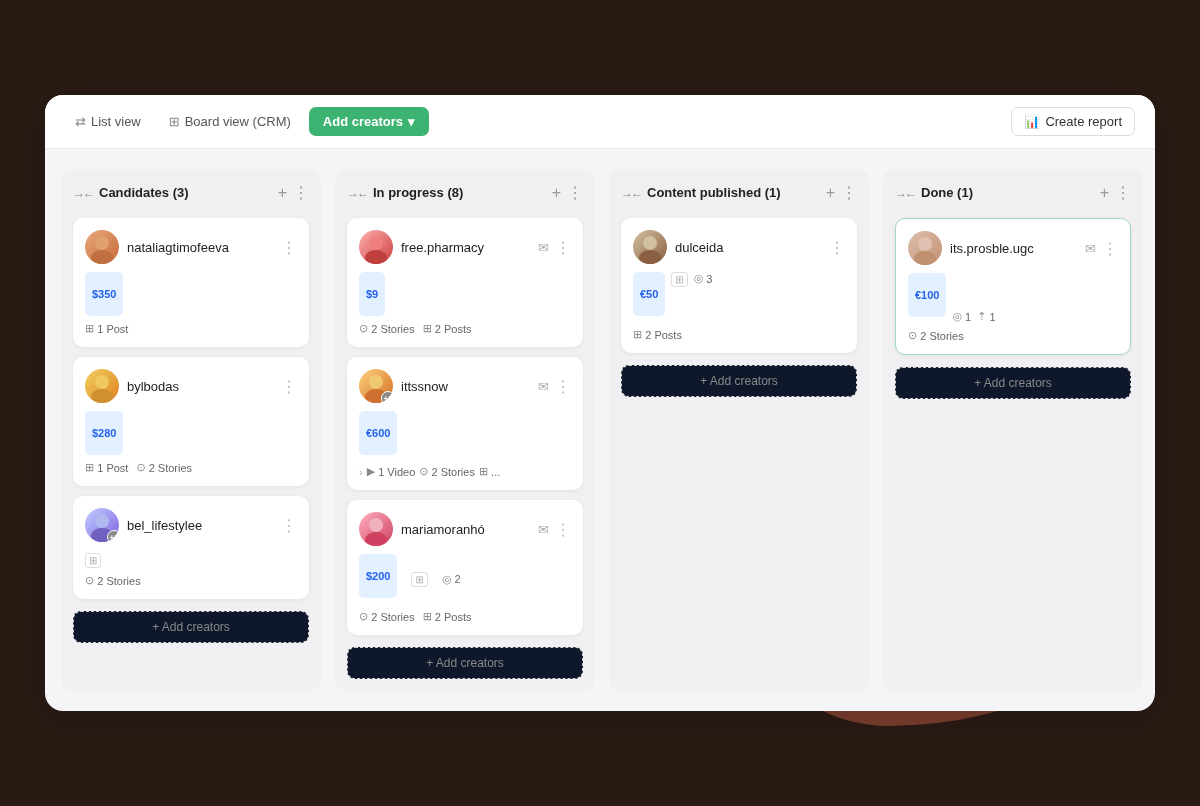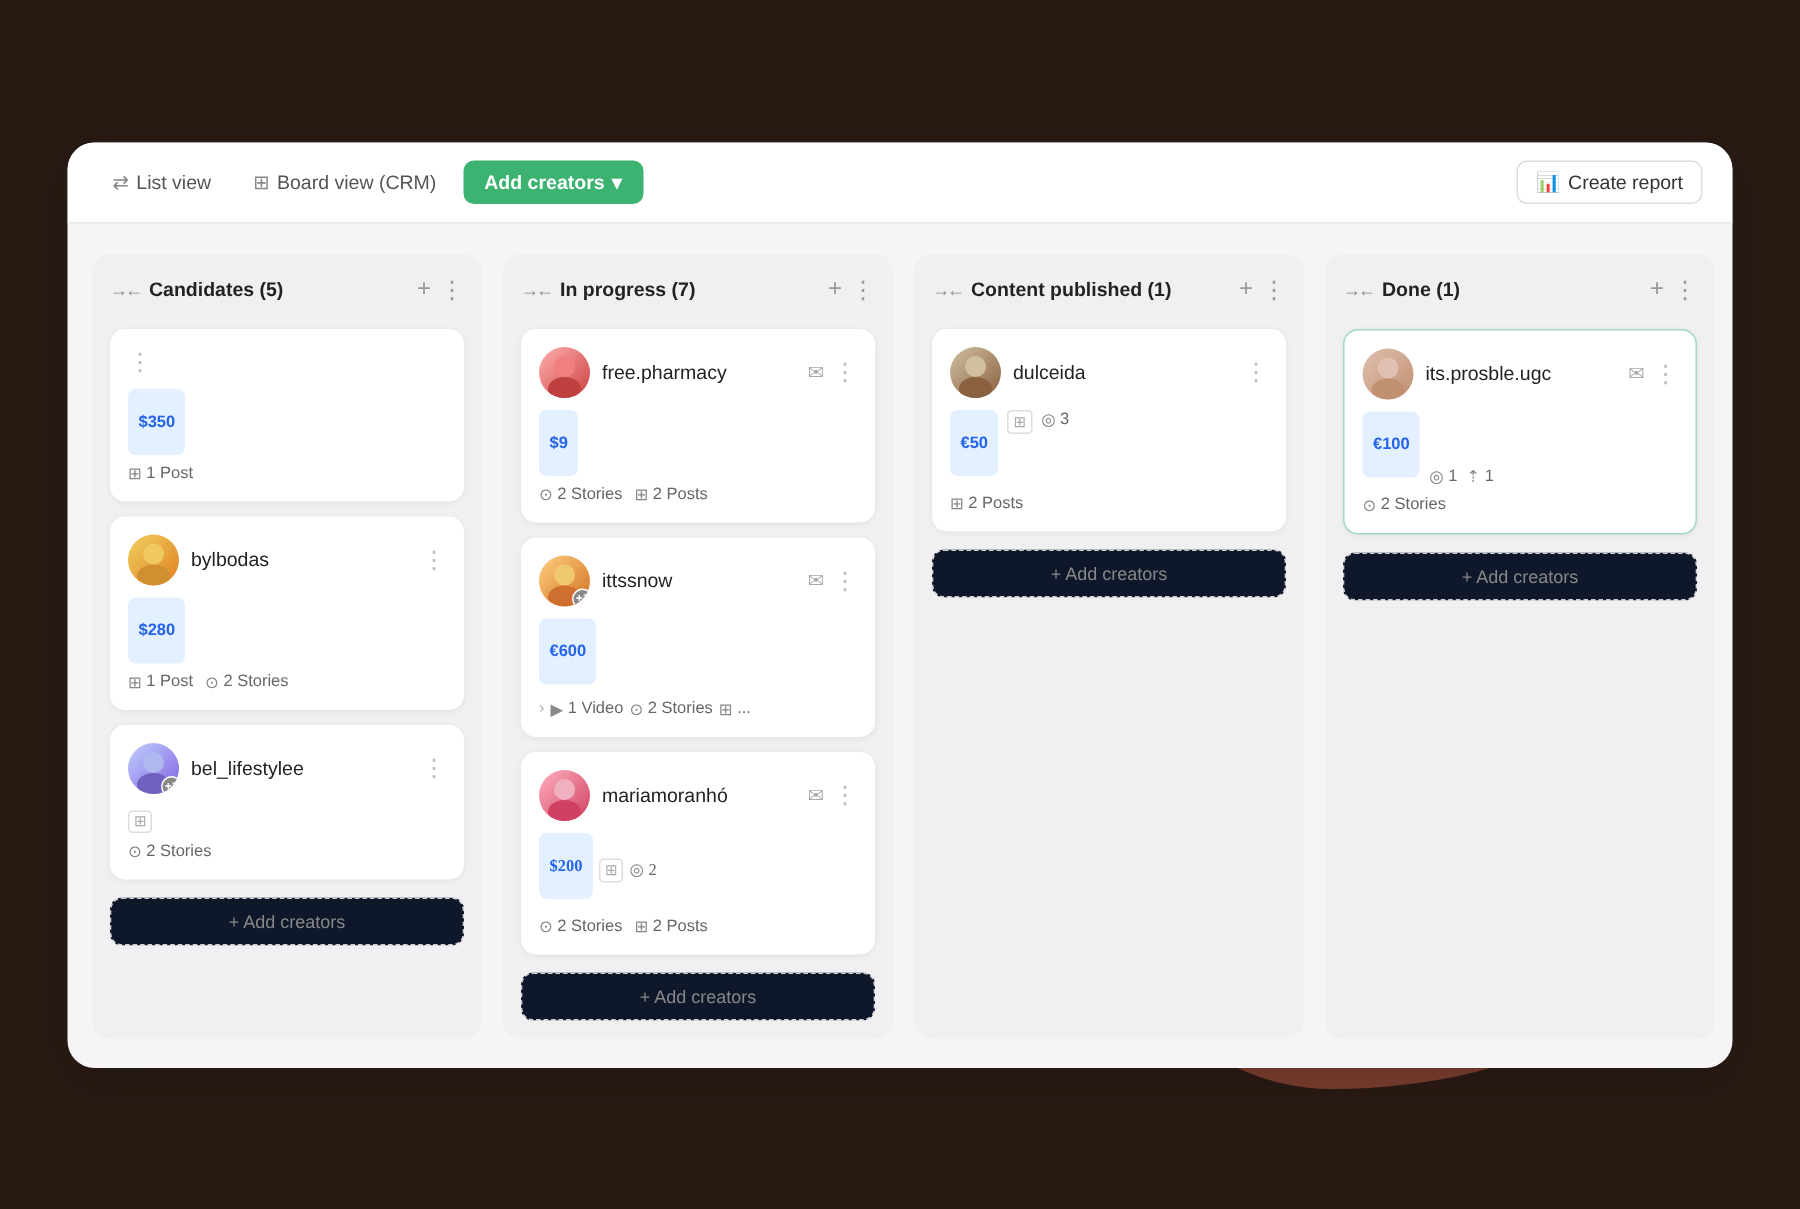--- a/index.html
+++ b/index.html
@@ -251,30 +251,39 @@
       <span>Create report</span>
     </button>
   </div>
 
   <div class="board">
 
     <div class="column">
       <div class="column-header">
         <div class="column-header-left">
           <span class="col-arrows">→←</span>
-          <span class="col-title">Candidates (5)</span>
+          <span class="col-title">Candidates (3)</span>
         </div>
         <div class="col-actions">
           <span>+</span>
           <span>⋮</span>
         </div>
       </div>
 
       <div class="card">
         <div class="card-header">
+          <div class="card-user">
+            <div class="avatar avatar-nat">
+              <svg width="34" height="34" viewBox="0 0 34 34">
+                  <circle cx="17" cy="13" r="7" fill="#e0a070"></circle>
+                  <ellipse cx="17" cy="28" rx="11" ry="8" fill="#c07040"></ellipse>
+                </svg>
+            </div>
+            <span class="username">nataliagtimofeeva</span>
+          </div>
           <span class="card-menu">⋮</span>
         </div>
         <span class="badge badge-blue">$350</span>
         <div class="card-meta">
           <span class="meta-item">
             <span class="meta-icon">⊞</span>
             <span>1 Post</span>
           </span>
         </div>
       </div>
@@ -330,21 +339,21 @@
         </div>
       </div>
 
       <div class="add-creators-row">+ Add creators</div>
     </div>
 
     <div class="column">
       <div class="column-header">
         <div class="column-header-left">
           <span class="col-arrows">→←</span>
-          <span class="col-title">In progress (7)</span>
+          <span class="col-title">In progress (8)</span>
         </div>
         <div class="col-actions">
           <span>+</span>
           <span>⋮</span>
         </div>
       </div>
 
       <div class="card">
         <div class="card-header">
           <div class="card-user">
@@ -418,21 +427,21 @@
                   <ellipse cx="17" cy="28" rx="11" ry="8" fill="#d04060"></ellipse>
                 </svg>
             </div>
             <span class="username">mariamoranhó</span>
           </div>
           <div style="display:flex;align-items:center;gap:6px;">
             <span class="email-icon">✉</span>
             <span class="card-menu">⋮</span>
           </div>
         </div>
-        <div style="display:flex;align-items:center;gap:4px;margin-bottom:6px;font-family:Liberation Serif, serif;">
+        <div style="display:flex;align-items:center;gap:14px;margin-bottom:6px;">
           <span class="badge badge-blue">$200</span>
           <span class="inline-icon" style="border:1px solid #ddd; border-radius:3px; padding:1px 3px; font-size:10px;">⊞</span>
           <span class="meta-item">
             <span class="meta-icon">◎</span>
             <span>2</span>
           </span>
         </div>
         <div class="card-meta">
           <span class="meta-item">
             <span class="meta-icon">⊙</span>

